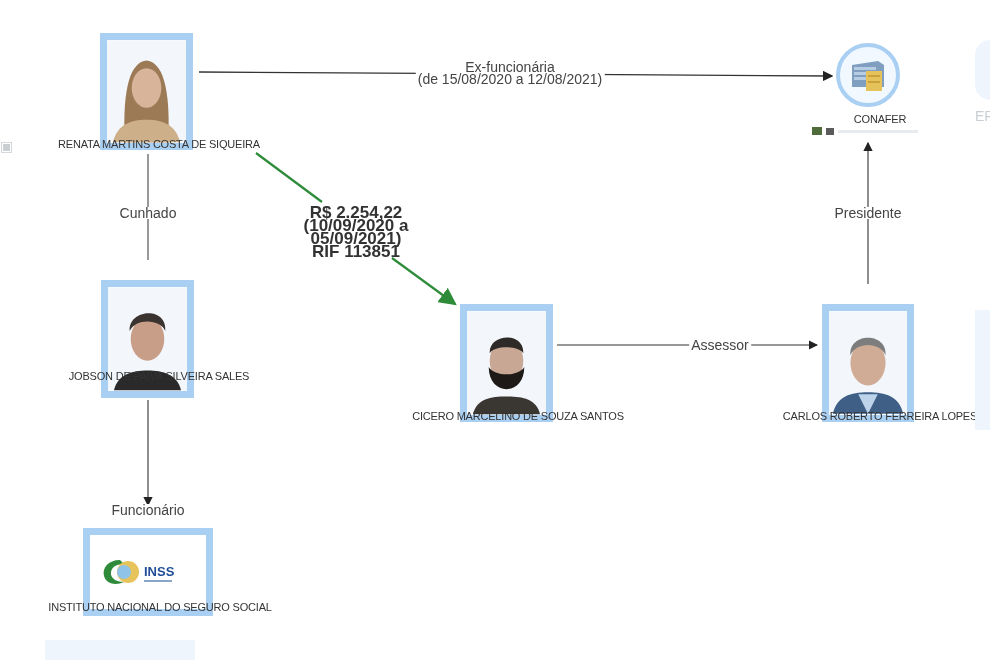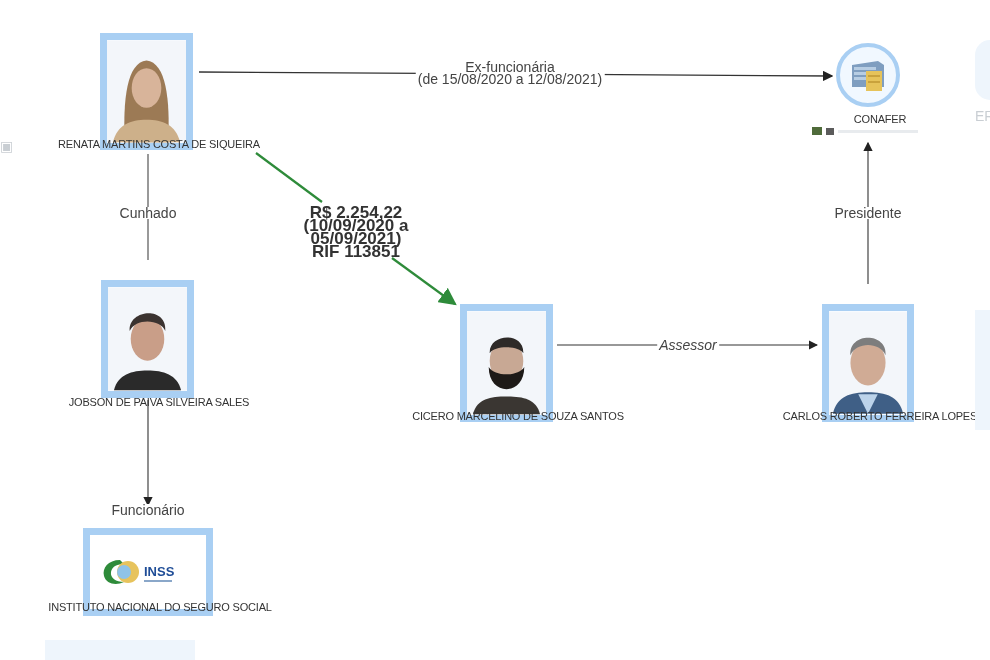--- a/index.html
+++ b/index.html
@@ -64,42 +64,42 @@
     <div>(de 15/08/2020 a 12/08/2021)</div>
   </div>
   <div class="edge-label" style="left:148px; top:207px;">Cunhado</div>
   <div class="edge-label" style="left:148px; top:456px;margin-top:48px;">Funcionário</div>
   <div class="edge-label bold" style="left:356px; top:206px;">
     <div>R$ 2.254,22</div>
     <div>(10/09/2020 a</div>
     <div>05/09/2021)</div>
     <div>RIF 113851</div>
   </div>
-  <div class="edge-label" style="left:688px; top:339px;font-style:italic;">Assessor</div>
+  <div class="edge-label" style="left:720px; top:339px;">Assessor</div>
   <div class="edge-label" style="left:868px; top:207px;text-align:center;">Presidente</div>
 
   <div class="node-box" style="left:100px; top:13px; width:93px; height:117px;">
     <svg class="portrait" viewBox="0 0 80 103">
       <rect width="80" height="103" fill="#f3f6fa"></rect>
       <path d="M18,103 C16,60 20,22 40,20 C60,22 64,60 62,103 Z" fill="#9c7a55"></path>
       <ellipse cx="40" cy="48" rx="15" ry="20" fill="#d8b49a"></ellipse>
       <path d="M6,103 C10,85 24,80 40,80 C56,80 70,85 74,103 Z" fill="#cdb08a"></path>
     </svg>
   </div>
   <div class="node-label" style="left:147px; top:138px;">RENATA MARTINS COSTA DE SIQUEIRA</div>
 
   <div class="node-box" style="left:101px; top:260px; width:93px; height:118px;">
     <svg class="portrait" viewBox="0 0 80 104">
       <rect width="80" height="104" fill="#f3f6fa"></rect>
       <path d="M6,104 C10,88 24,84 40,84 C56,84 70,88 74,104 Z" fill="#2a2a2a"></path>
       <ellipse cx="40" cy="52" rx="17" ry="22" fill="#c99e88"></ellipse>
       <path d="M22,44 C20,22 60,18 58,44 C54,32 28,30 22,44 Z" fill="#3b3330"></path>
     </svg>
   </div>
-  <div class="node-label" style="left:147px; top:396px;">JOBSON DE PAIVA SILVEIRA SALES</div>
+  <div class="node-label" style="left:147px; top:370px;">JOBSON DE PAIVA SILVEIRA SALES</div>
 
   <div class="node-box" style="left:83px; top:508px; width:130px; height:88px; align-items:center; background:#fff;">
     <svg width="100" height="40" viewBox="0 0 100 40">
       <path d="M22,8 C10,8 4,16 6,24 C8,32 18,34 26,30 C18,30 12,26 13,20 C14,14 20,12 26,12 Z" fill="#2e8b3a"></path>
       <circle cx="30" cy="20" r="11" fill="#e7c35c"></circle>
       <circle cx="26" cy="20" r="7" fill="#8fc3e8"></circle>
       <text x="46" y="24" font-family="Liberation Sans, sans-serif" font-weight="bold" font-size="13" fill="#1f4d97">INSS</text>
       <rect x="46" y="28" width="28" height="2" fill="#8aa7c9"></rect>
     </svg>
   </div>

